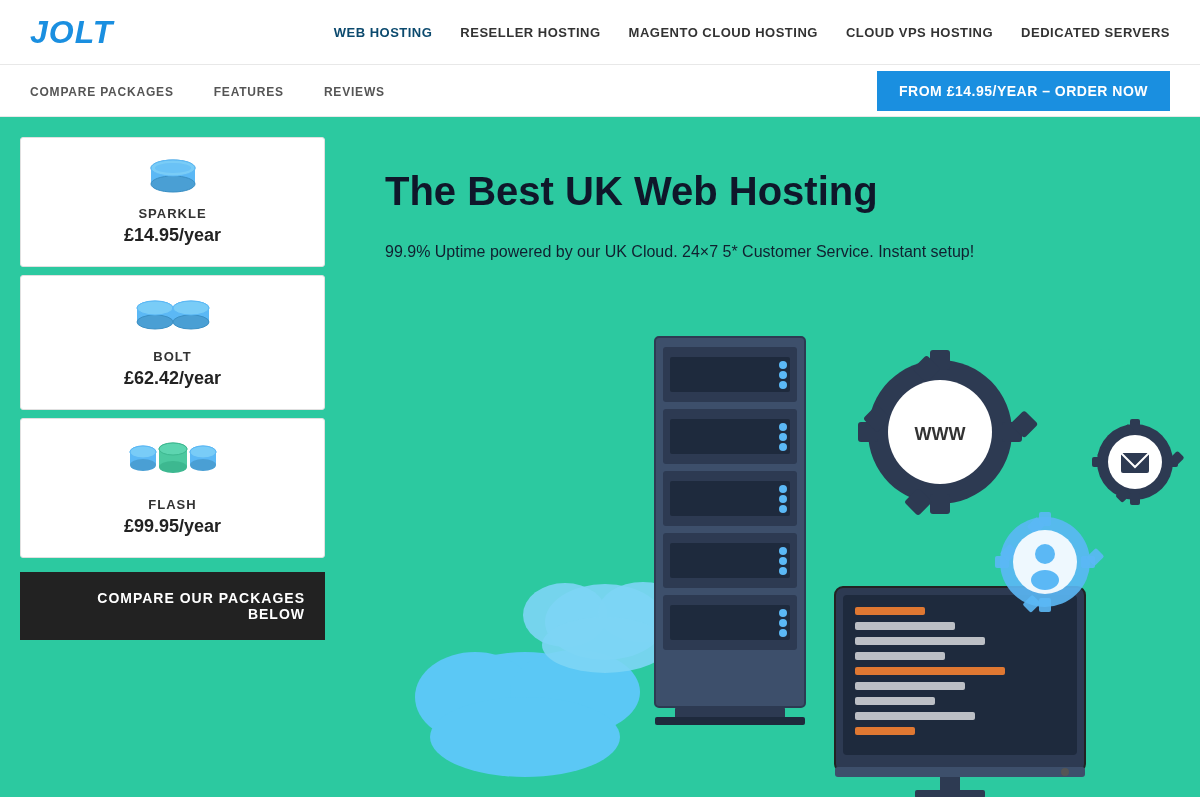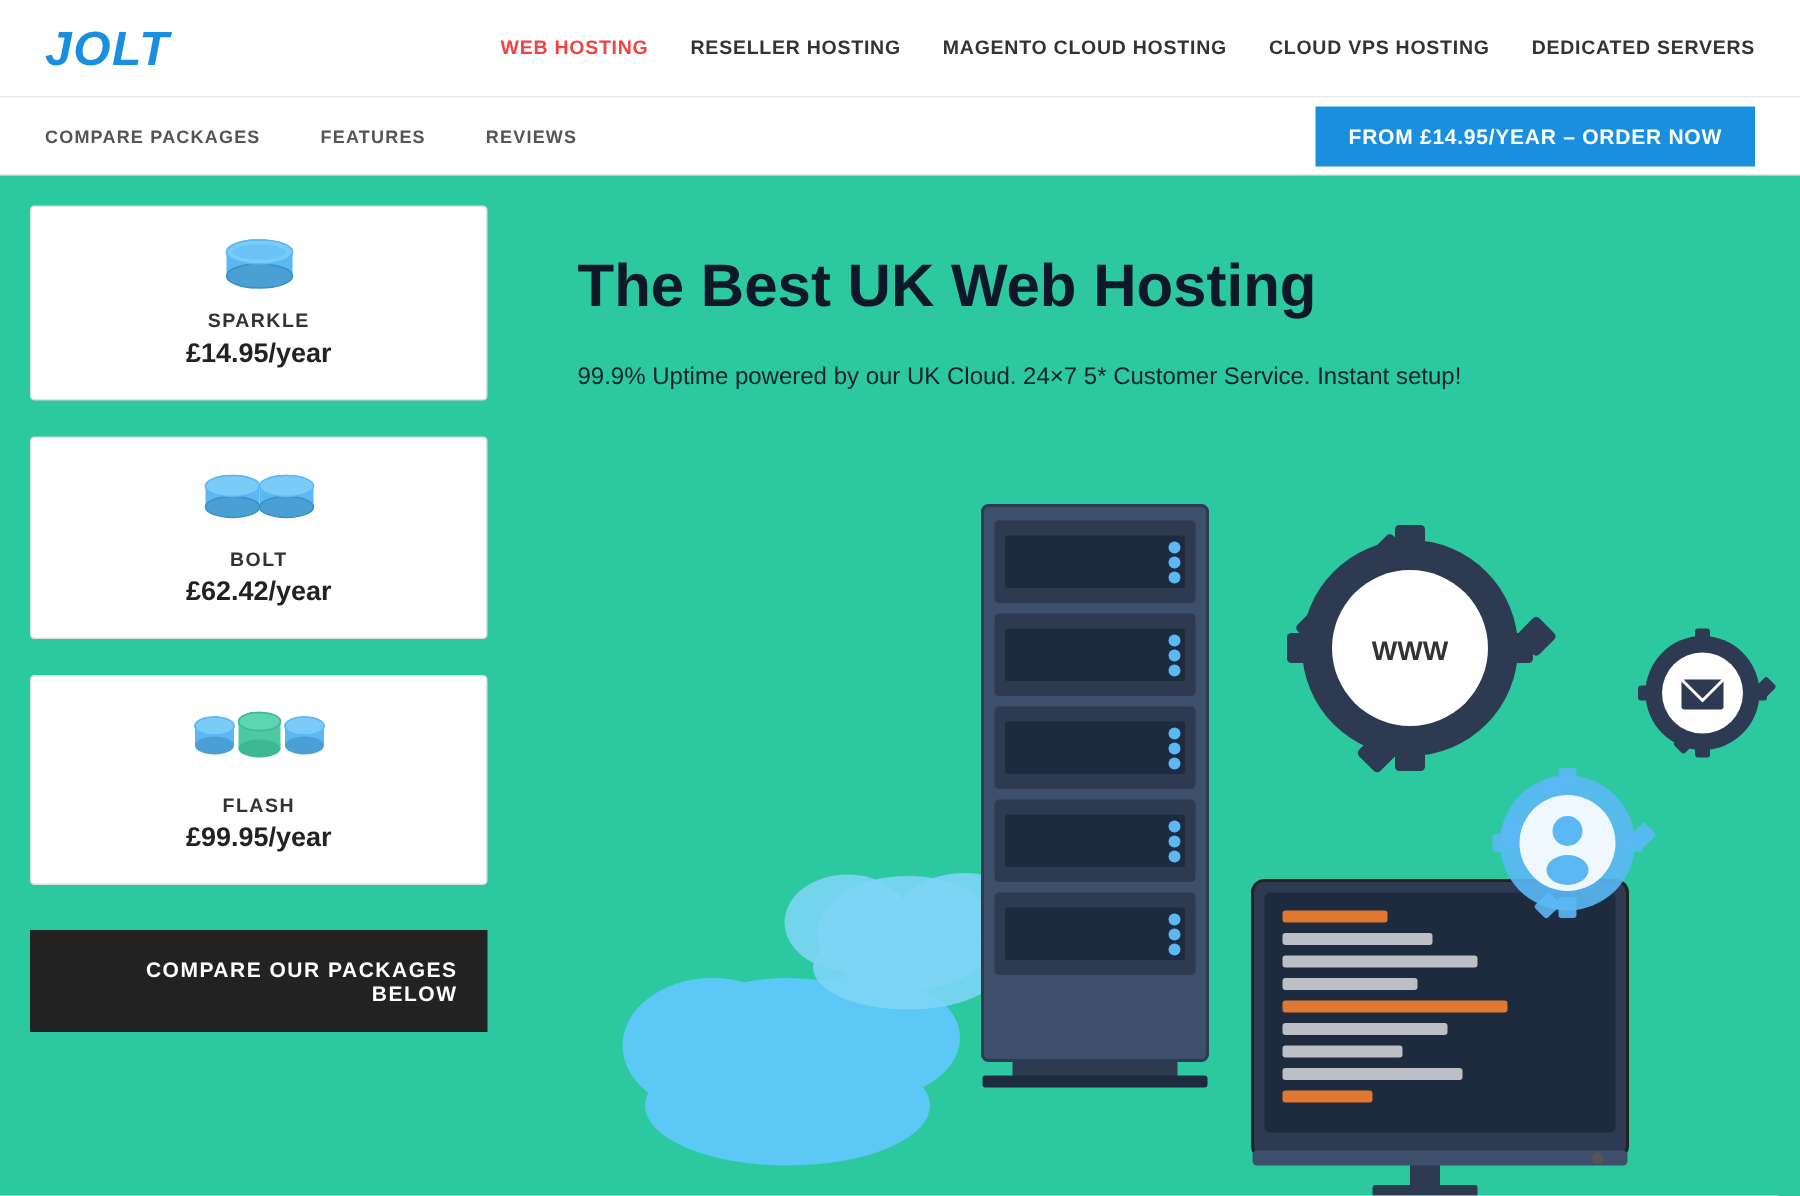--- a/index.html
+++ b/index.html
@@ -28,21 +28,21 @@
       list-style: none;
     }
     .main-menu li a {
       text-decoration: none;
       font-size: 13px;
       font-weight: 600;
       color: #333;
       letter-spacing: 0.5px;
     }
     .main-menu li a.active {
-      color: #ef4444;
+      color: #0c4a6e;
     }
 
     
     .sub-nav {
       display: flex;
       align-items: center;
       justify-content: space-between;
       padding: 0 30px;
       height: 52px;
       background: #fff;
@@ -80,21 +80,21 @@
       position: relative;
     }
 
     
     .packages-sidebar {
       width: 345px;
       min-width: 345px;
       padding: 20px 20px 0 20px;
       display: flex;
       flex-direction: column;
-      gap: 24px;
+      gap: 8px;
       z-index: 2;
     }
 
     .package-card {
       background: #fff;
       border: 1px solid #e0e0e0;
       border-radius: 3px;
       padding: 20px;
       display: flex;
       flex-direction: column;

